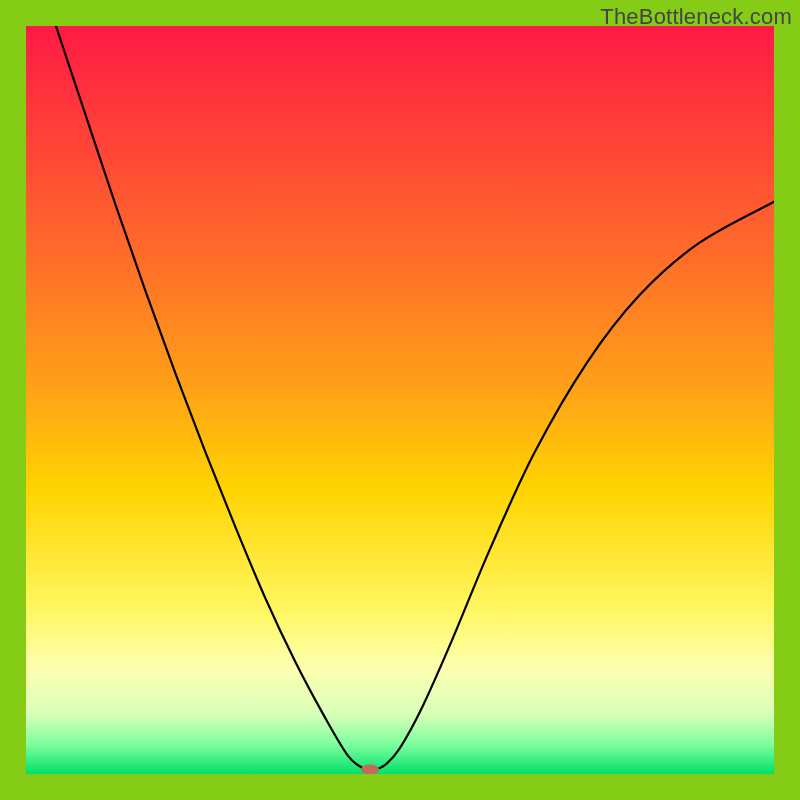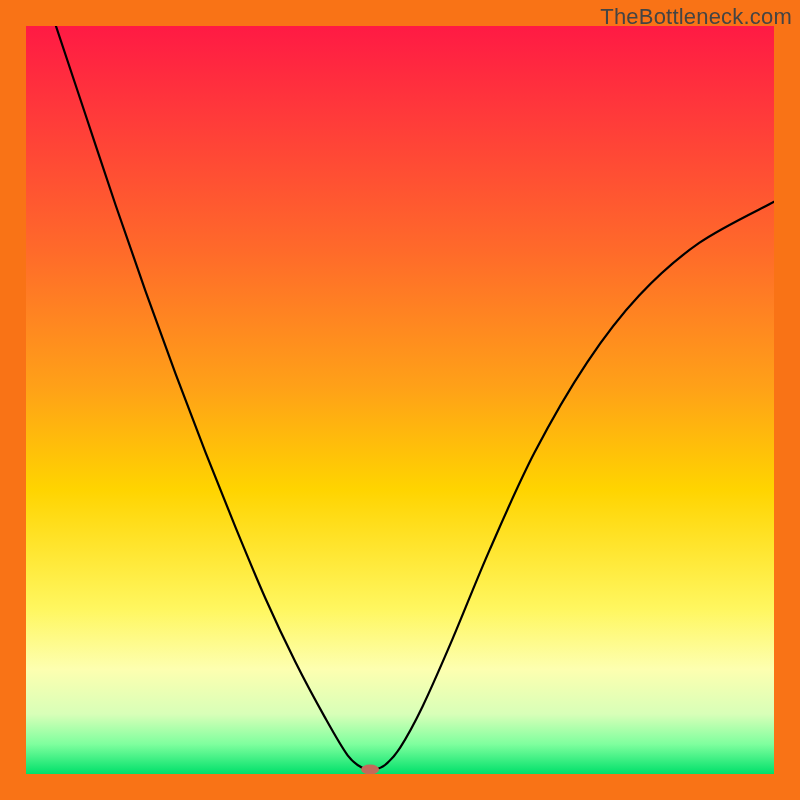--- a/index.html
+++ b/index.html
@@ -7,21 +7,21 @@
     padding: 0;
     width: 800px;
     height: 800px;
     background: #000;
     position: relative;
     font-family: Arial, Helvetica, sans-serif;
   }
   .frame {
     position: absolute;
     inset: 0;
-    background: #f97316;
+    background: #84cc16;
   }
   .plot-area {
     position: absolute;
     left: 26px;
     top: 26px;
     width: 748px;
     height: 748px;
     overflow: hidden;
   }
   .watermark {

